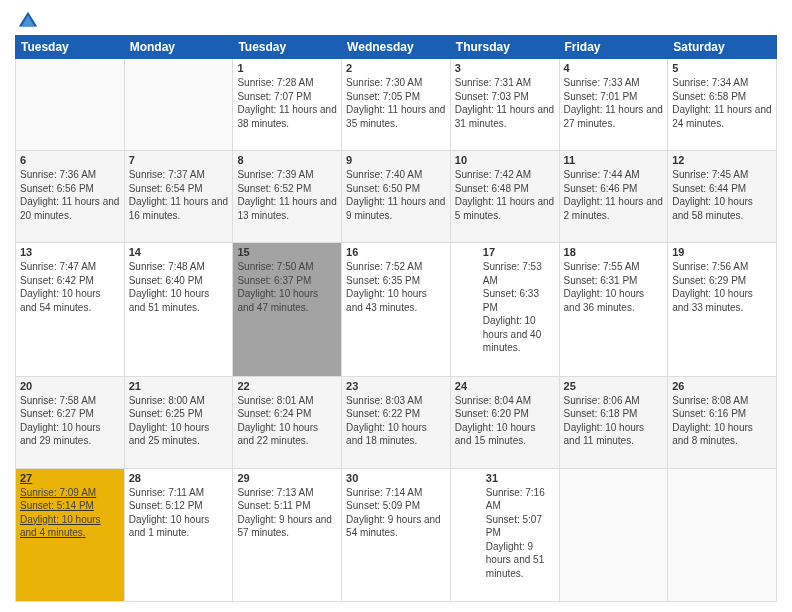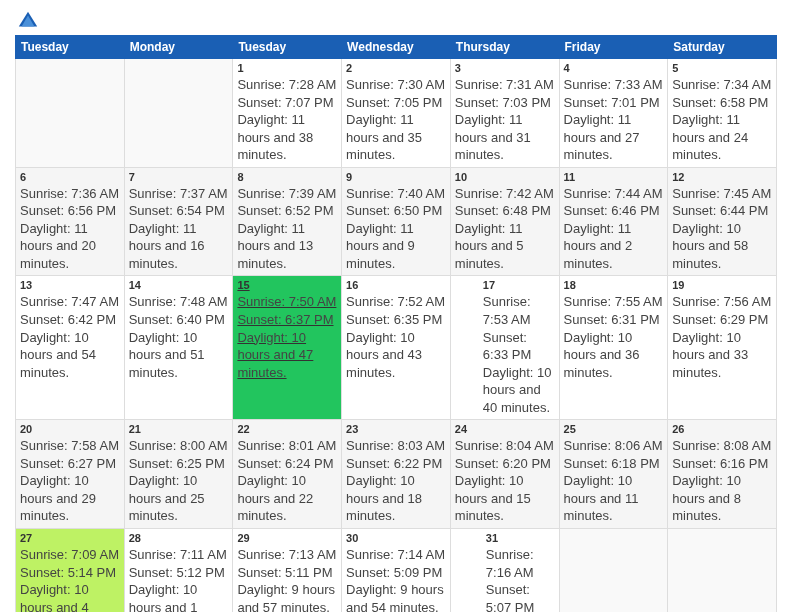--- a/index.html
+++ b/index.html
@@ -86,21 +86,21 @@
     .calendar tr:nth-child(odd) td {
       background: #fff;
     }
     .day-number {
       font-weight: bold;
       font-size: 11px;
       display: block;
       margin-bottom: 2px;
     }
     .day-info {
-      font-size: 13px;
+      font-size: 10px;
       line-height: 1.35;
       color: #444;
     }
     .empty-cell {
       background: #f9f9f9 !important;
     }
     .last-row td {
       height: 70px;
     }
   </style>
@@ -194,21 +194,21 @@
         </tr>
         <tr>
           <td style="background: rgb(255, 255, 255);">
             <span class="day-number">13</span>
             <div class="day-info">Sunrise: 7:47 AM<br>Sunset: 6:42 PM<br>Daylight: 10 hours and 54 minutes.</div>
           </td>
           <td style="background: rgb(255, 255, 255);">
             <span class="day-number">14</span>
             <div class="day-info">Sunrise: 7:48 AM<br>Sunset: 6:40 PM<br>Daylight: 10 hours and 51 minutes.</div>
           </td>
-          <td style="background: #22c55e; text-decoration: underline;">
+          <td style="background: #a3a3a3;">
             <span class="day-number">15</span>
             <div class="day-info">Sunrise: 7:50 AM<br>Sunset: 6:37 PM<br>Daylight: 10 hours and 47 minutes.</div>
           </td>
           <td style="background: rgb(255, 255, 255);">
             <span class="day-number">16</span>
             <div class="day-info">Sunrise: 7:52 AM<br>Sunset: 6:35 PM<br>Daylight: 10 hours and 43 minutes.</div>
           </td>
           <td style="background: rgb(255, 255, 255); padding-left: 32px;">
             <span class="day-number">17</span>
             <div class="day-info">Sunrise: 7:53 AM<br>Sunset: 6:33 PM<br>Daylight: 10 hours and 40 minutes.</div>
@@ -246,21 +246,21 @@
           <td style="background: rgb(245, 245, 245);">
             <span class="day-number">25</span>
             <div class="day-info">Sunrise: 8:06 AM<br>Sunset: 6:18 PM<br>Daylight: 10 hours and 11 minutes.</div>
           </td>
           <td style="background: rgb(245, 245, 245);">
             <span class="day-number">26</span>
             <div class="day-info">Sunrise: 8:08 AM<br>Sunset: 6:16 PM<br>Daylight: 10 hours and 8 minutes.</div>
           </td>
         </tr>
         <tr class="last-row">
-          <td style="background: #bef264;">
+          <td style="background: #eab308; text-decoration: underline;">
             <span class="day-number">27</span>
             <div class="day-info">Sunrise: 7:09 AM<br>Sunset: 5:14 PM<br>Daylight: 10 hours and 4 minutes.</div>
           </td>
           <td style="background: rgb(255, 255, 255);">
             <span class="day-number">28</span>
             <div class="day-info">Sunrise: 7:11 AM<br>Sunset: 5:12 PM<br>Daylight: 10 hours and 1 minute.</div>
           </td>
           <td style="background: rgb(255, 255, 255);">
             <span class="day-number">29</span>
             <div class="day-info">Sunrise: 7:13 AM<br>Sunset: 5:11 PM<br>Daylight: 9 hours and 57 minutes.</div>

